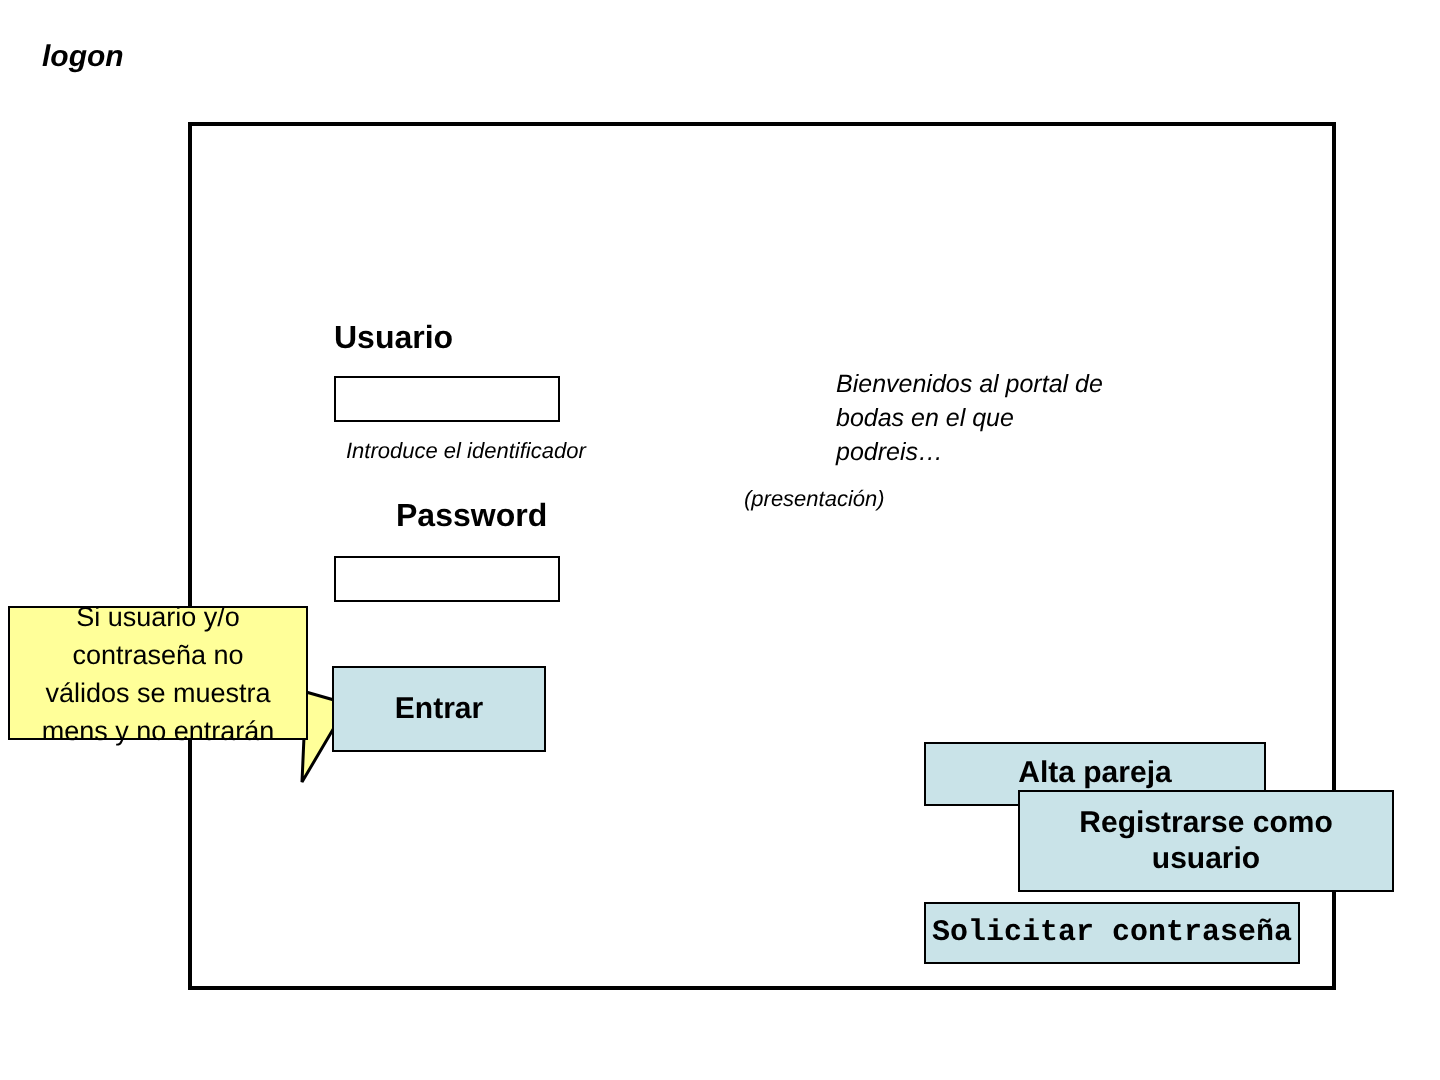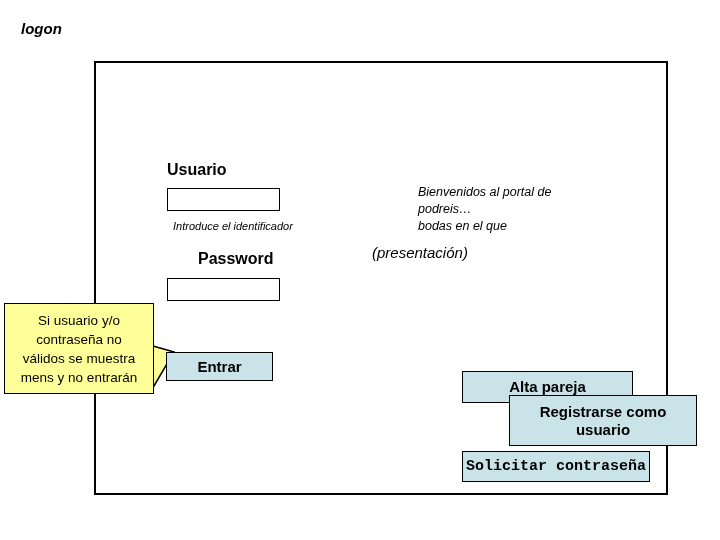--- a/index.html
+++ b/index.html
@@ -51,26 +51,26 @@
   }
 
   .welcome {
     left: 372px; top: 184px;
     font-size: 12.5px; font-style: italic;
     line-height: 17px;
     margin-left: 46px;
   }
   .presentacion {
     left: 372px; top: 244px;
-    font-size: 15px; font-style: italic;
+    font-size: 11px; font-style: italic;
   }
 
   .callout-box {
     left: 4px; top: 303px;
-    width: 150px; height: 91px;
+    width: 150px; height: 67px;
     background: var(--note_bg, #FFFF99);
     border: 1.6px solid #000;
     box-sizing: border-box;
     z-index: 3;
     display: flex; flex-direction: column;
     justify-content: center; align-items: center;
     text-align: center;
     font-size: 13.5px; line-height: 19px;
   }
   .callout-tail { left: 149px; top: 340px; z-index: 2; }
@@ -83,21 +83,21 @@
     background: var(--button_bg, #C9E3E8);
     border: 1.8px solid #000;
     box-sizing: border-box;
     display: flex; justify-content: center; align-items: center;
     text-align: center;
     font-weight: bold; font-size: 15px;
     cursor: default;
     z-index: 4;
     line-height: 18px;
   }
-  .entrar-btn      { left: 166px; top: 352px; width: 107px; height: 29px; }
+  .entrar-btn      { left: 166px; top: 333px; width: 107px; height: 43px; }
   .alta-btn        { left: 462px; top: 350px; width: 171px; height: 32px; margin-top: 21px; }
   .registrarse-btn { left: 462px; top: 395px; width: 188px; height: 51px; padding: 0 18px; margin-left: 47px; }
   .solicitar-btn   { left: 462px; top: 451px; width: 188px; height: 31px; font-family: Liberation Mono, monospace; }
 </style>
 </head>
 <body>
 
 <div class="abs page-title">logon</div>
 
 <div class="abs frame"></div>
@@ -107,22 +107,22 @@
 <input class="abs text-input usuario-input" type="text" value="" style="">
 
 <div class="abs hint">Introduce el identificador</div>
 
 <div class="abs field-label password-label">Password</div>
 
 <input class="abs text-input password-input" type="text" value="" style="">
 
 <div class="abs welcome">
   <div>Bienvenidos al portal de</div>
+  <div>bodas en el que</div>
   <div>podreis…</div>
-  <div>bodas en el que</div>
 </div>
 
 <div class="abs presentacion">(presentación)</div>
 
 <svg class="abs callout-tail" width="28" height="56">
   <polygon points="4,6 25,12 2,51"></polygon>
 </svg>
 
 <div class="abs callout-box">
   <div>Si usuario y/o</div>

